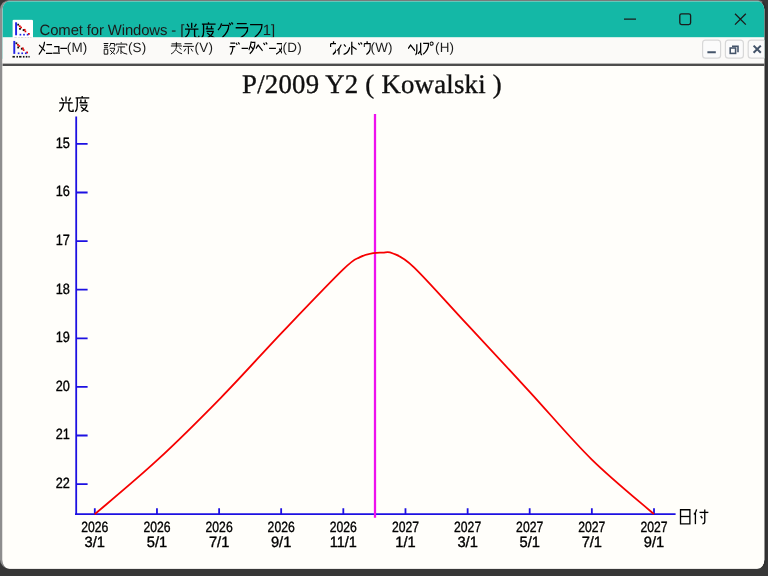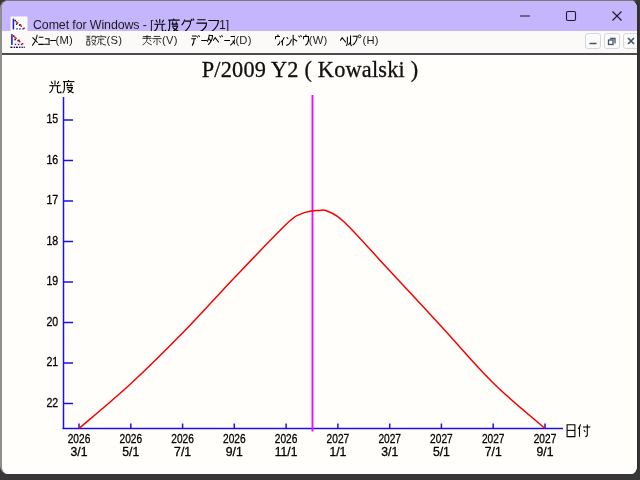--- a/index.html
+++ b/index.html
@@ -1,16 +1,16 @@
 <!DOCTYPE html>
 <html><head><meta charset="utf-8"><style>
 *{margin:0;padding:0;box-sizing:border-box}
 html,body{width:640px;height:480px;background:#373737;overflow:hidden;position:relative;font-family:"Liberation Sans",sans-serif}
 #win{position:absolute;left:0;top:0;width:639px;height:474px;border-radius:8px;overflow:hidden;background:#fffefa;border-top:1px solid #7a7a7a;border-left:2px solid #8e8e8e;border-right:2px solid #303030}
-#tbar{position:absolute;left:0;top:0;width:100%;height:48px;background:#c4b5fd;display:flex;align-items:center}
+#tbar{position:absolute;left:0;top:0;width:100%;height:48px;background:#14b8a6;display:flex;align-items:center}
 #mbar{position:absolute;left:0;top:30px;width:100%;height:22px;background:#fbfaf8;display:flex;align-items:center}
 #sep{position:absolute;left:0;top:52px;width:100%;height:2px;background:#4d4d4d}
 #client{position:absolute;left:0;top:54px;width:100%;bottom:0;background:#fffefa}
 #title{font-size:12.4px;color:#1b1b1b;margin-left:5px;display:flex;align-items:center;white-space:pre;letter-spacing:-0.1px}
 .capbtn{position:absolute;top:0;height:30px;width:46px;display:flex;align-items:center;justify-content:center}
 #ovr{position:absolute;left:0;top:0;width:640px;height:480px}
 .mitem{position:absolute;top:32px;height:14px;font-size:11.2px;color:#1c1c1c;display:flex;align-items:center;white-space:pre;letter-spacing:0.2px}
 .mdib{position:absolute;top:32px;width:16px;height:16px;background:#fbfbfb;border:1px solid #d8d8d8;border-radius:3px}
 </style></head><body>
 <svg width="0" height="0" style="position:absolute">

